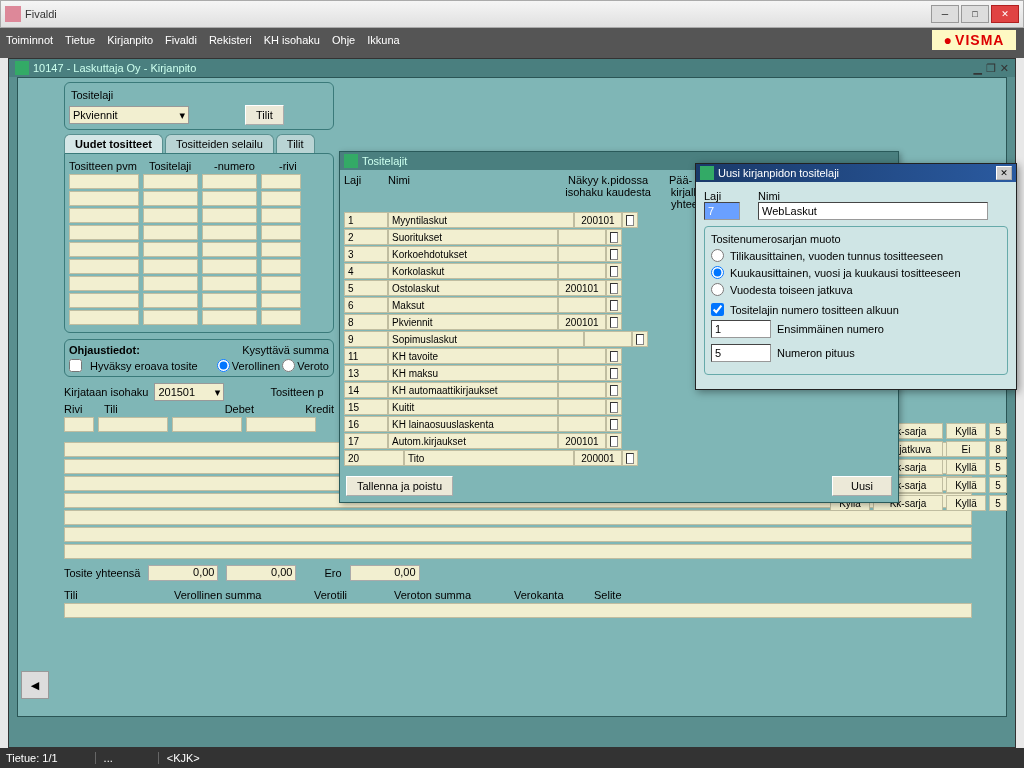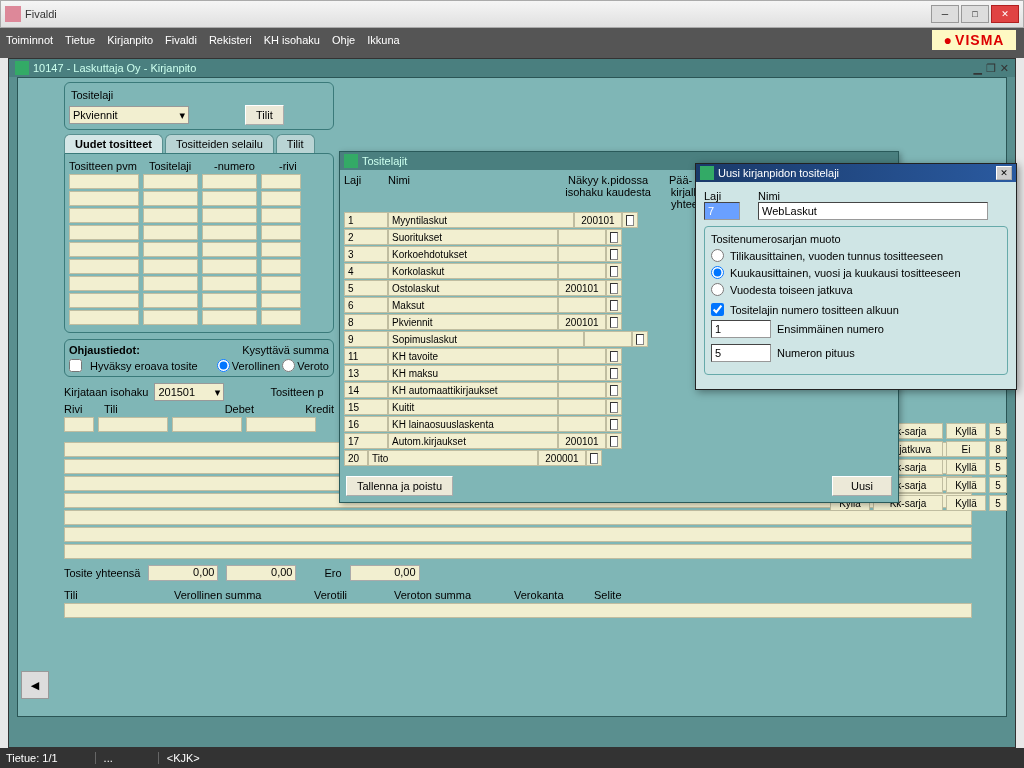--- a/index.html
+++ b/index.html
@@ -460,21 +460,21 @@
           </div>
           <div class="trow">
             <div style="width:44px">17</div>
             <div style="width:170px">Autom.kirjaukset</div>
             <div style="width:48px;justify-content:center">200101</div>
             <div style="width:16px">
               <div class="chk"></div>
             </div>
           </div>
           <div class="trow">
-            <div style="width:24px">20</div>
+            <div style="width:60px">20</div>
             <div style="width:170px">Tito</div>
             <div style="width:48px;justify-content:center">200001</div>
             <div style="width:16px">
               <div class="chk"></div>
             </div>
           </div>
         </div>
     </div>
     <div style="display:flex;justify-content:space-between;padding:6px;">
       <div class="btn">Tallenna ja poistu</div>

